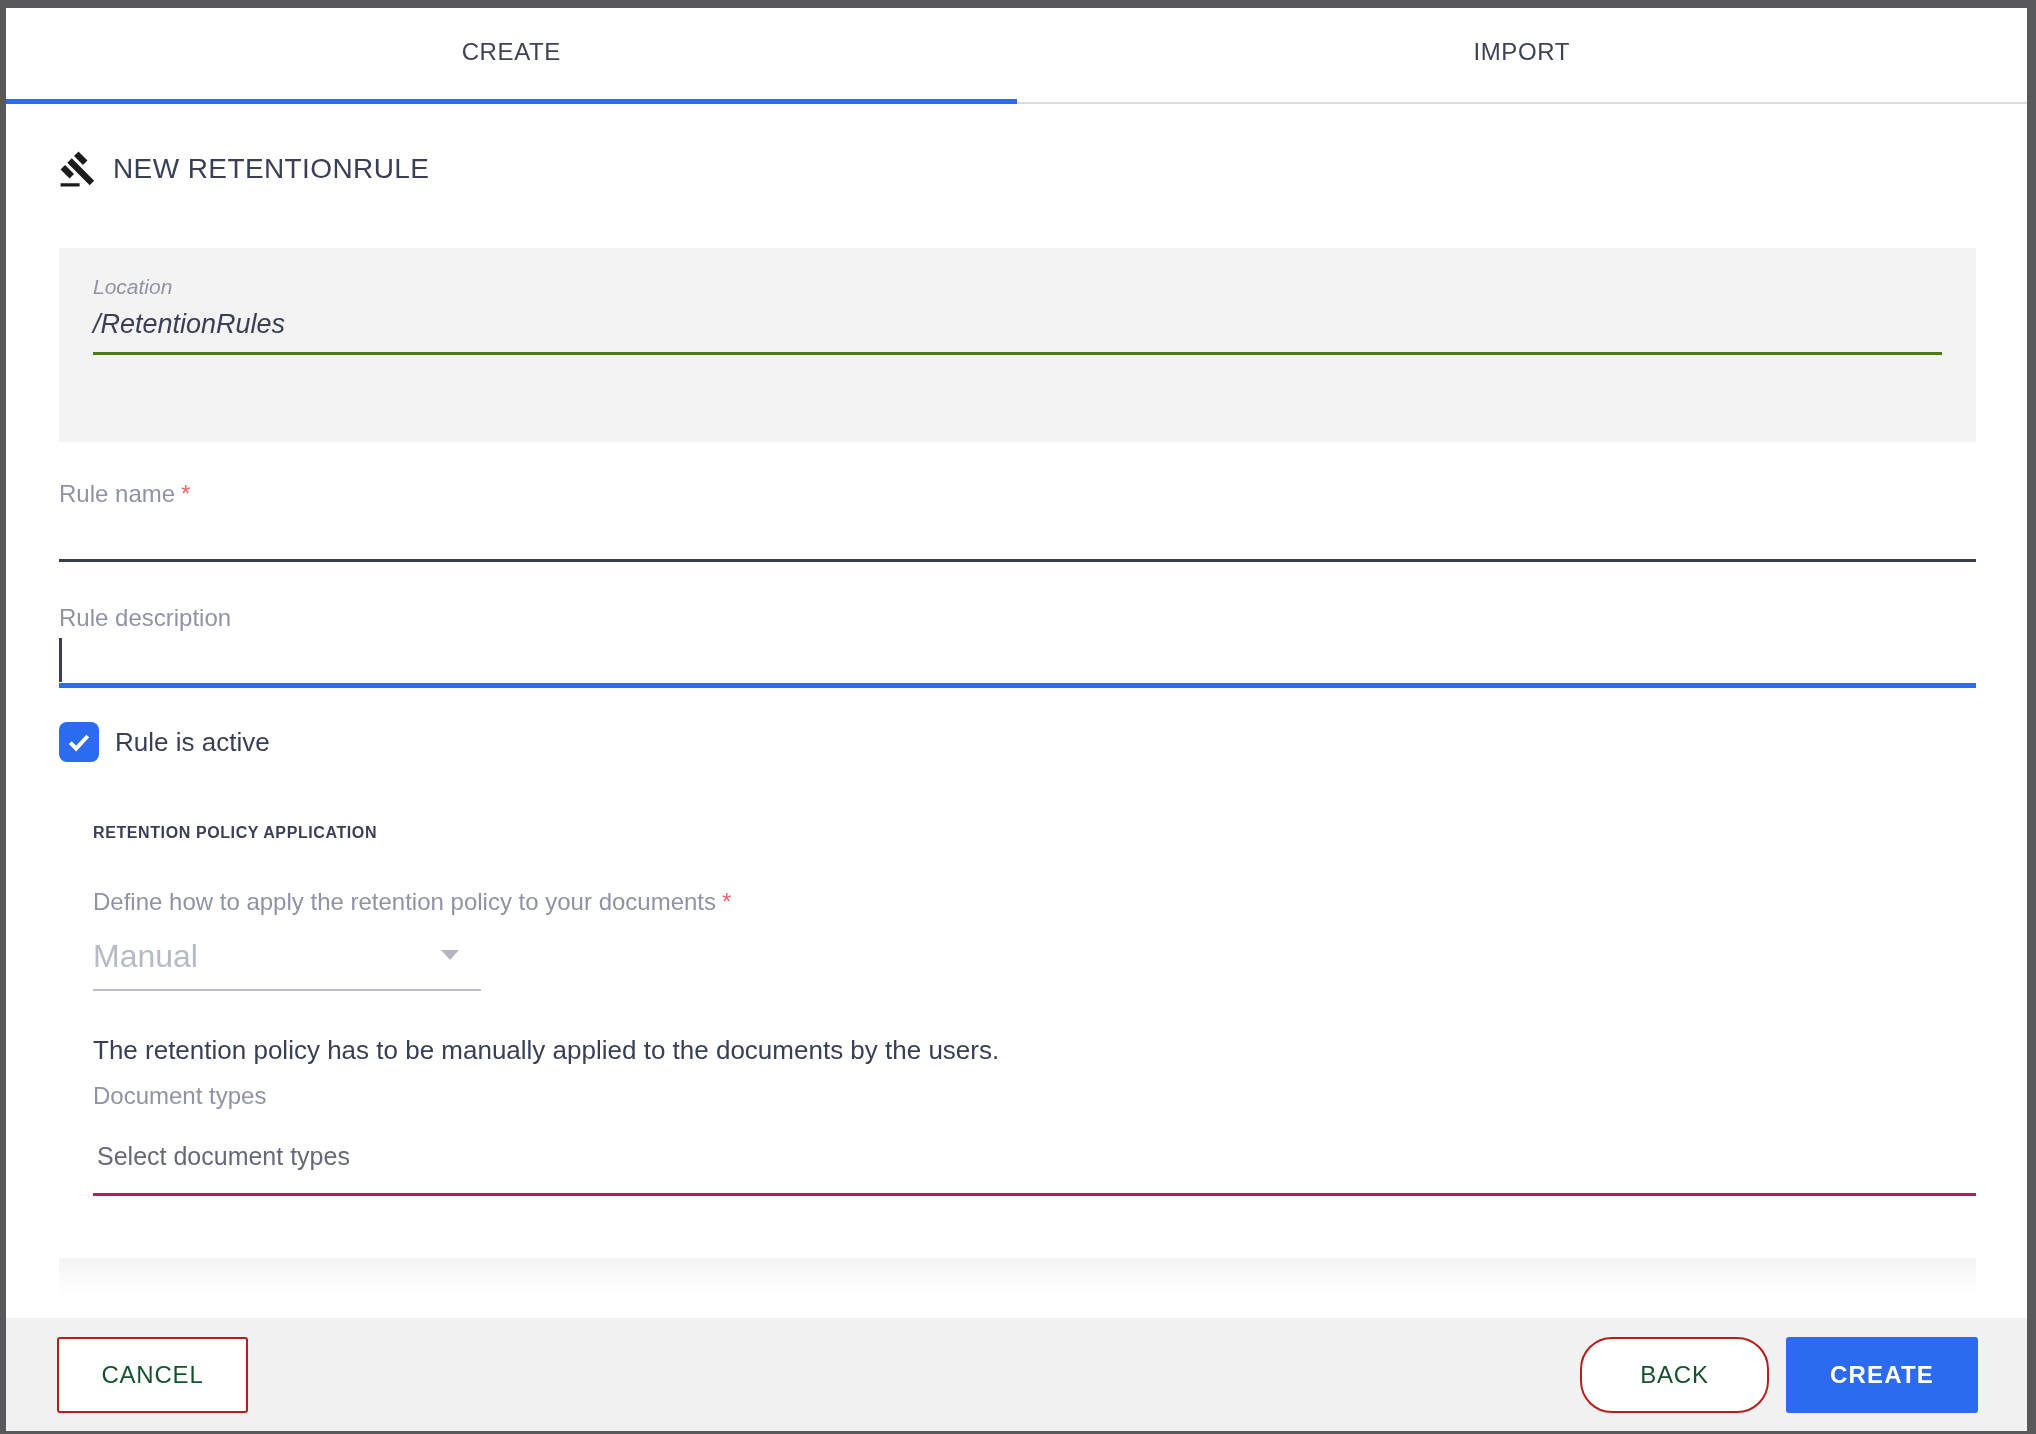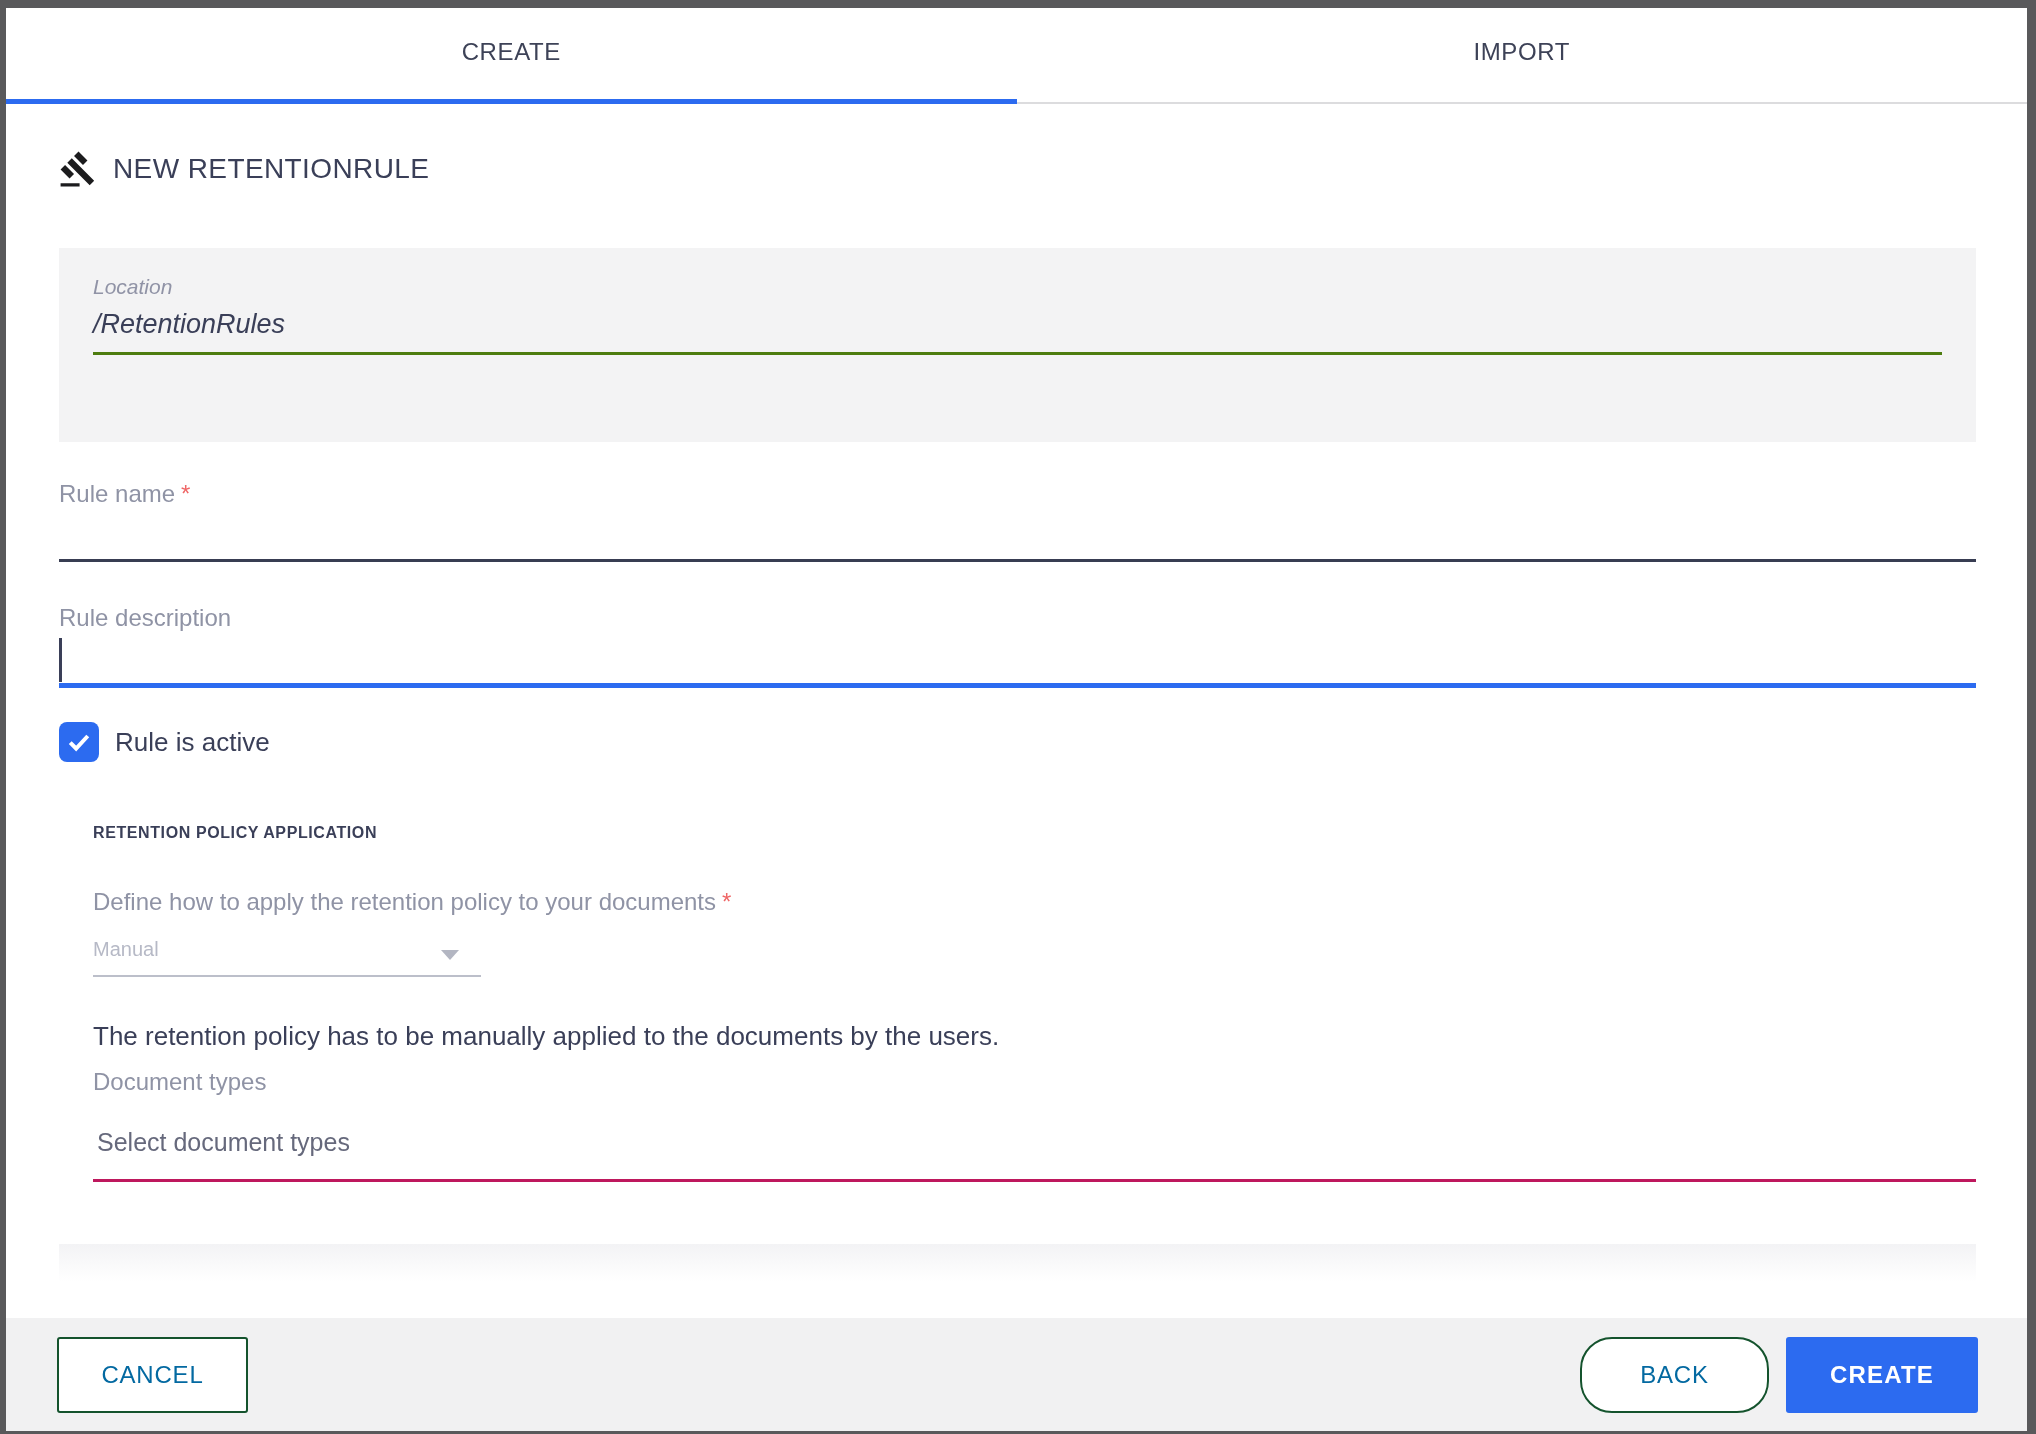--- a/index.html
+++ b/index.html
@@ -64,21 +64,21 @@
   .checkbox svg { width:30px; height:30px; }
   .checkbox-label { margin-left:16px; font-size:26px; color:#3a3f58; }
 
   .policy-section { margin-top:62px; padding-left:34px; }
   .section-title { font-size:16px; font-weight:bold; letter-spacing:0.6px; color:#3a3f58; }
   .apply-label { margin-top:46px; }
   .dropdown {
     margin-top:22px; width:388px; position:relative;
     border-bottom:2px solid #bcbfca; padding-bottom:14px; cursor:pointer;
   }
-  .dropdown-value { font-size:20px; color:#b6b9c6; }
+  .dropdown-value { font-size:32px; color:#b6b9c6; }
   .dropdown-arrow {
     position:absolute; right:22px; top:12px;
     width:0; height:0; border-left:9px solid transparent;
     border-right:9px solid transparent; border-top:10px solid #b3b6c2;
   }
   .apply-help { margin-top:44px; font-size:26px; color:#3a3f58; }
   .doctypes-label { margin-top:16px; }
   .doctypes-line {
     margin-top:32px; padding:0 0 22px 4px;
     border-bottom:3px solid #be185d;
@@ -94,21 +94,21 @@
   .footer {
     position:absolute; left:0; right:0; bottom:0; height:113px;
     background:#f1f1f2; display:flex; align-items:center;
     padding:0 49px 0 51px;
   }
   .btn {
     height:76px; display:flex; align-items:center; justify-content:center;
     font-size:24px; letter-spacing:0.8px; border-radius:3px; cursor:pointer;
   }
   .btn-plain {
-    background:#ffffff; border:2px solid #14532d; color:#0369a1;
+    background:#ffffff; border:2px solid #b91c1c; color:#14532d;
   }
   .btn-cancel { width:191px; }
   .btn-back  { width:189px; margin-left:auto;border-radius:32px; }
   .btn-create {
     width:192px; margin-left:17px; background:#2c6bf0; color:#ffffff;
     font-weight:bold; letter-spacing:1.2px; border:none;
   }
 </style>
 </head>
 <body>

